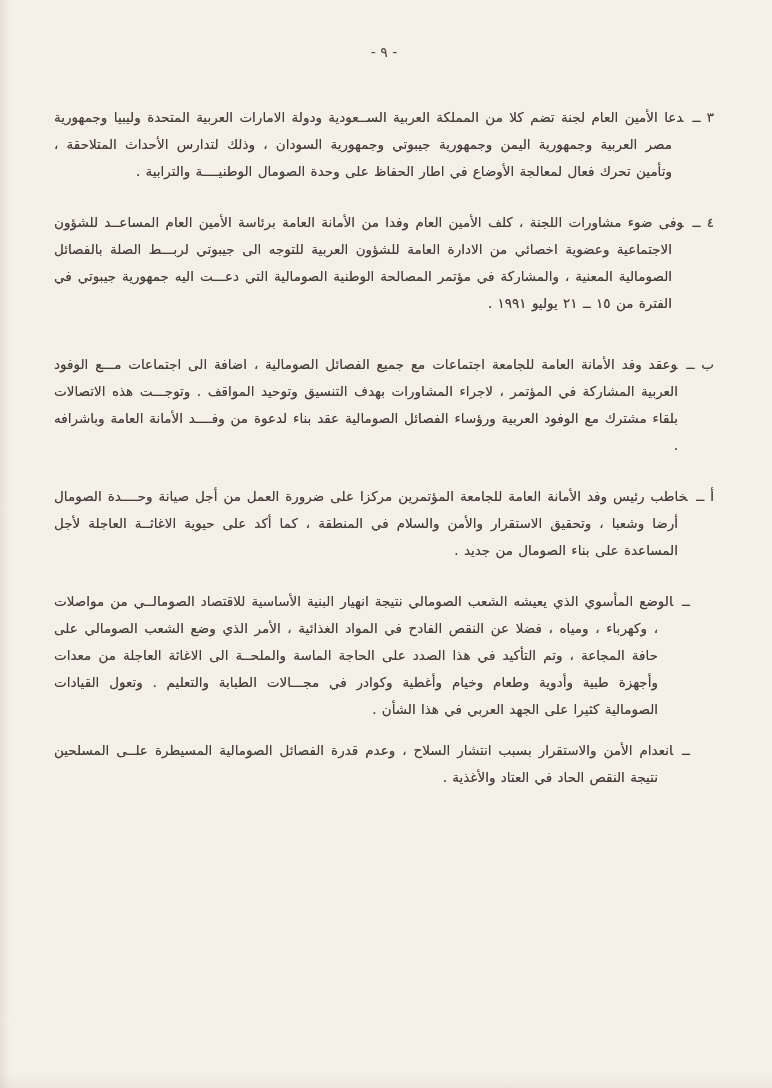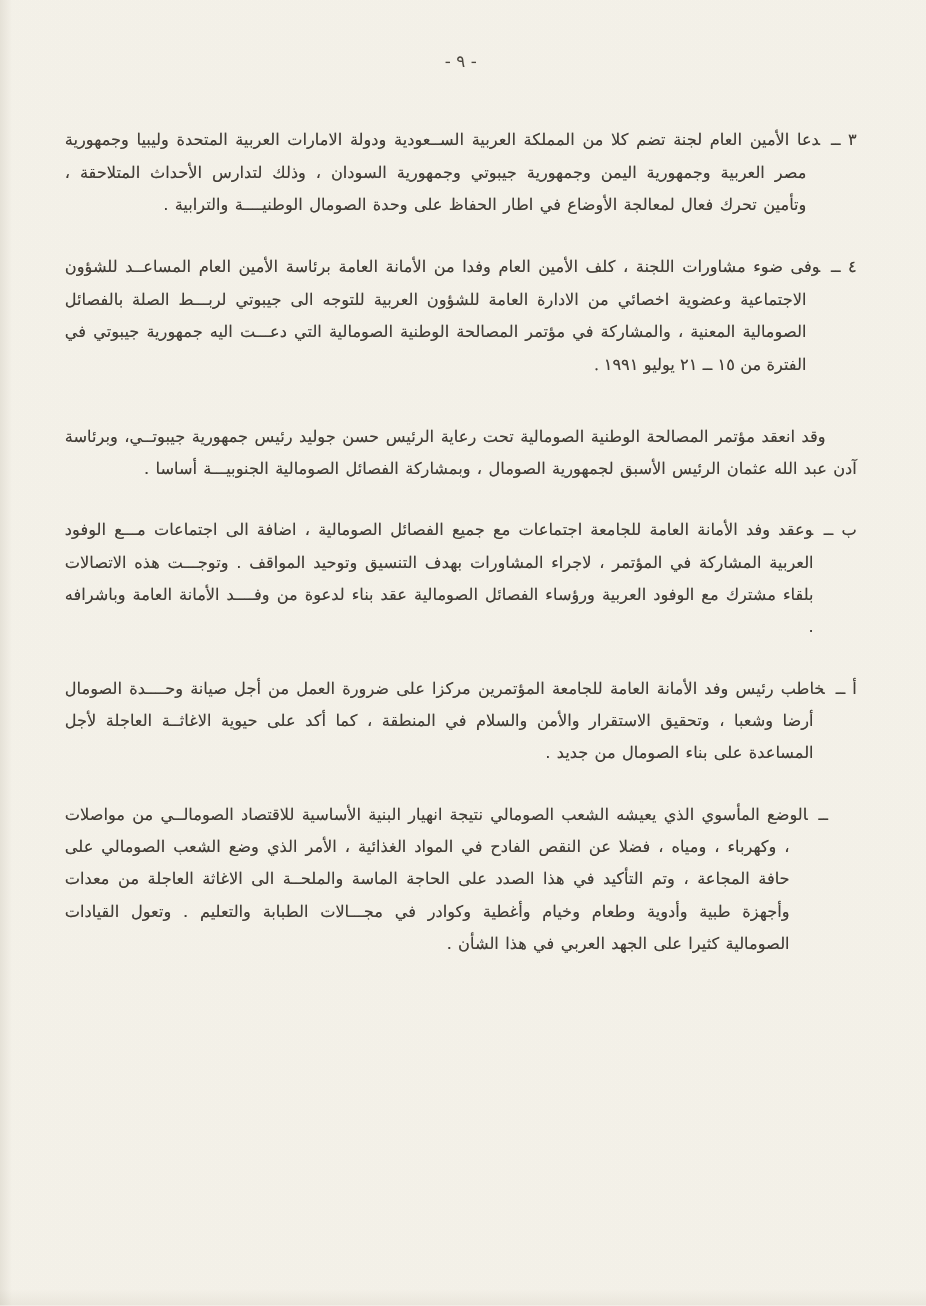--- a/index.html
+++ b/index.html
@@ -54,41 +54,41 @@
     white-space: nowrap;
   }
   .first-indent {
     text-indent: 26px;
   }
   .sub {
     margin-right: 24px;
     padding-right: 32px;
     text-indent: -32px;
   }
-  .mb-lg { margin-bottom: 34px; font-family: Liberation Serif, serif; }
+  .mb-lg { margin-bottom: 34px; }
   .mb-md { margin-bottom: 24px; }
   .mb-sm { margin-bottom: 14px; }
 </style>
 </head>
 <body>
 
 <div class="page">
 
   <div class="page-number">- ٩ -</div>
 
   <div class="content">
 
     <p class="para hang mb-md"><span class="marker">٣ ــ</span><span>دعا الأمين العام لجنة تضم كلا من المملكة العربية الســعودية ودولة الامارات العربية المتحدة وليبيا وجمهورية مصر العربية وجمهورية اليمن وجمهورية جيبوتي وجمهورية السودان ، وذلك لتدارس الأحداث المتلاحقة ، وتأمين تحرك فعال لمعالجة الأوضاع في اطار الحفاظ على وحدة الصومال الوطنيــــة والترابية .</span></p>
 
     <p class="para hang mb-lg"><span class="marker">٤ ــ</span><span>وفى ضوء مشاورات اللجنة ، كلف الأمين العام وفدا من الأمانة العامة برئاسة الأمين العام المساعــد للشؤون الاجتماعية وعضوية اخصائي من الادارة العامة للشؤون العربية للتوجه الى جيبوتي لربـــط الصلة بالفصائل الصومالية المعنية ، والمشاركة في مؤتمر المصالحة الوطنية الصومالية التي دعـــت اليه جمهورية جيبوتي في الفترة من ١٥ ــ ٢١ يوليو ١٩٩١ .</span></p>
 
-    <p class="para first-indent mb-md"><span>وقد انعقد مؤتمر المصالحة الوطنية الصومالية تحت رعاية الرئيس حسن جوليد رئيس جمهورية جيبوتــي، وبرئاسة آدن عبد الله عثمان الرئيس الأسبق لجمهورية الصومال ، وبمشاركة الفصائل الصومالية الجنوبيـــة أساسا .</span></p>
 
     <p class="para hang-small mb-md"><span class="marker">ب ــ</span><span>وعقد وفد الأمانة العامة للجامعة اجتماعات مع جميع الفصائل الصومالية ، اضافة الى اجتماعات مـــع الوفود العربية المشاركة في المؤتمر ، لاجراء المشاورات بهدف التنسيق وتوحيد المواقف . وتوجـــت هذه الاتصالات بلقاء مشترك مع الوفود العربية ورؤساء الفصائل الصومالية عقد بناء لدعوة من وفــــد الأمانة العامة وباشرافه .</span></p>
 
     <p class="para hang-small mb-md"><span class="marker">أ ــ</span><span>خاطب رئيس وفد الأمانة العامة للجامعة المؤتمرين مركزا على ضرورة العمل من أجل صيانة وحــــدة الصومال أرضا وشعبا ، وتحقيق الاستقرار والأمن والسلام في المنطقة ، كما أكد على حيوية الاغاثــة العاجلة لأجل المساعدة على بناء الصومال من جديد .</span></p>
 
 
     <p class="para sub mb-sm"><span class="marker">ــ</span><span>الوضع المأسوي الذي يعيشه الشعب الصومالي نتيجة انهيار البنية الأساسية للاقتصاد الصومالــي من مواصلات ، وكهرباء ، ومياه ، فضلا عن النقص الفادح في المواد الغذائية ، الأمر الذي وضع الشعب الصومالي على حافة المجاعة ، وتم التأكيد في هذا الصدد على الحاجة الماسة والملحــة الى الاغاثة العاجلة من معدات وأجهزة طبية وأدوية وطعام وخيام وأغطية وكوادر في مجـــالات الطبابة والتعليم . وتعول القيادات الصومالية كثيرا على الجهد العربي في هذا الشأن .</span></p>
 
+    <p class="para sub"><span class="marker">ــ</span><span>انعدام الأمن والاستقرار بسبب انتشار السلاح ، وعدم قدرة الفصائل الصومالية المسيطرة علــى المسلحين نتيجة النقص الحاد في العتاد والأغذية .</span></p>
 
   </div>
 </div>
 
 </body></html>

